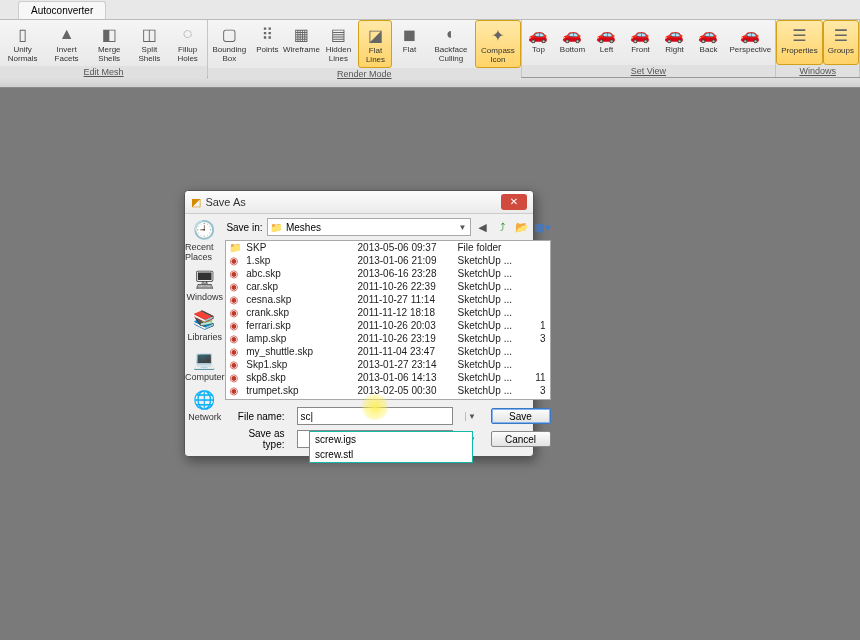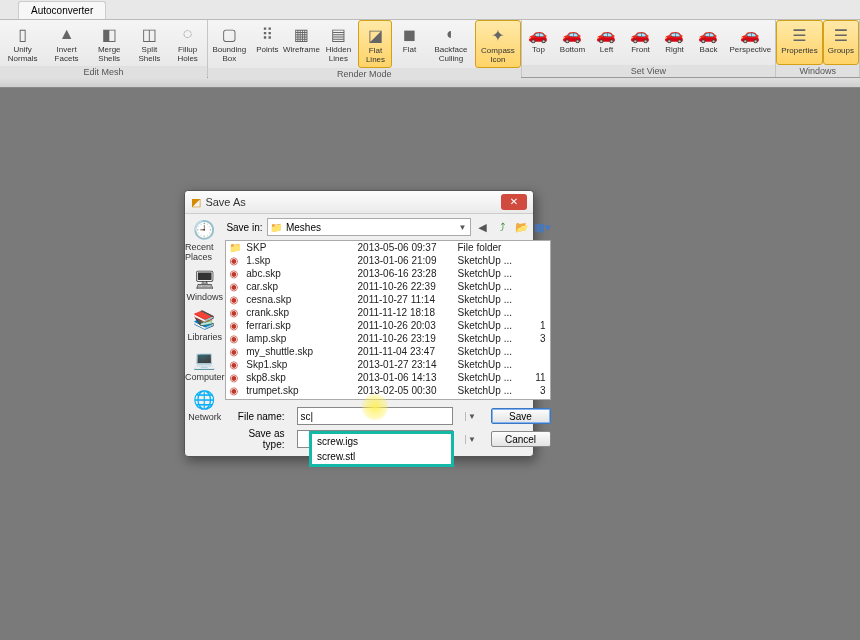--- a/index.html
+++ b/index.html
@@ -5,21 +5,21 @@
   * { box-sizing: border-box; margin: 0; padding: 0; font-family: "Segoe UI", Tahoma, sans-serif; }
   body { background: #727272; width: 860px; height: 640px; overflow: hidden; position: relative; }
   .tab-bar { background: #e8e8e8; height: 20px; border-bottom: 1px solid #bbb; }
   .tab { display: inline-block; background: #f7f7f7; border: 1px solid #ccc; border-bottom: none;
          font-size: 10px; padding: 3px 12px; margin-left: 18px; border-radius: 3px 3px 0 0; }
   .ribbon { background: linear-gradient(#f5f5f5,#e6e6e6); display: flex; align-items: stretch;
             border-bottom: 1px solid #999; height: 58px; }
   .ribbon-group { display: flex; flex-direction: column; border-right: 1px solid #c5c5c5; }
   .ribbon-group-items { display: flex; flex: 1; }
   .ribbon-group-label { font-size: 9px; text-align: center; color: #555; background:#e0e0e0;
-                        padding: 1px 0; }
+                        padding: 1px 0; text-decoration: underline; }
   .ribbon-btn { display: flex; flex-direction: column; align-items: center; justify-content: flex-start;
                 padding: 2px 4px; min-width: 34px; cursor: pointer; }
   .ribbon-btn .ico { width: 24px; height: 24px; display: flex; align-items:center; justify-content:center;
                      font-size: 16px; color:#666; }
   .ribbon-btn .lbl { font-size: 8px; text-align: center; line-height: 1.1; color:#333; }
   .ribbon-btn.active { background: linear-gradient(#ffe9a8,#ffd368); border:1px solid #d4a017;
                        border-radius:3px; }
   .ribbon-bottom { background: linear-gradient(#e0e0e0,#cfcfcf); height: 10px; border-bottom:1px solid #888;}
   .viewport { position: absolute; inset: 88px 0 0 0; background: #7a7a7a; overflow:hidden; }
 
@@ -56,22 +56,22 @@
   .bottom-rows { padding:4px 0 6px; }
   .brow { display:flex; align-items:center; gap:12px; margin-top:3px; }
   .brow label { width:60px; text-align:right; font-size:10px; }
   .brow .field { flex:1; border:1px solid #888; background:#fff; height:18px; font-size:10px;
                  padding:0 3px; display:flex; align-items:center; }
   .brow .dd { width:14px; text-align:center; border-left:1px solid #bbb; font-size:8px; color:#555;
               cursor:pointer;}
   .btn { width:60px; height:16px; background:linear-gradient(#fdfdfd,#e3e3e3); border:1px solid #888;
          border-radius:2px; font-size:10px; cursor:pointer; }
   .btn.primary { border-color:#3b78c3; box-shadow:0 0 0 1px #7fb2ef inset; }
-  .autocomplete { position:absolute; left:309px; top:431px; width:145px; background:#fff;
-                  border:3px solid #14b8a6; font-size:10px; z-index:50; }
+  .autocomplete { position:absolute; left:309px; top:431px; width:164px; background:#fff;
+                  border:1px solid #14b8a6; font-size:10px; z-index:50; }
   .autocomplete div { padding:2px 5px; cursor:pointer; }
   .highlight-dot { position:absolute; left:362px; top:394px; width:26px; height:26px; border-radius:50%;
                    background: radial-gradient(circle, rgba(255,240,80,.9), rgba(255,240,80,0));
                    pointer-events:none; }
 
   
   .screw { position:absolute; left:80px; top:250px; width:600px; height:380px; z-index:-1; }
 </style>
 </head>
 <body>

